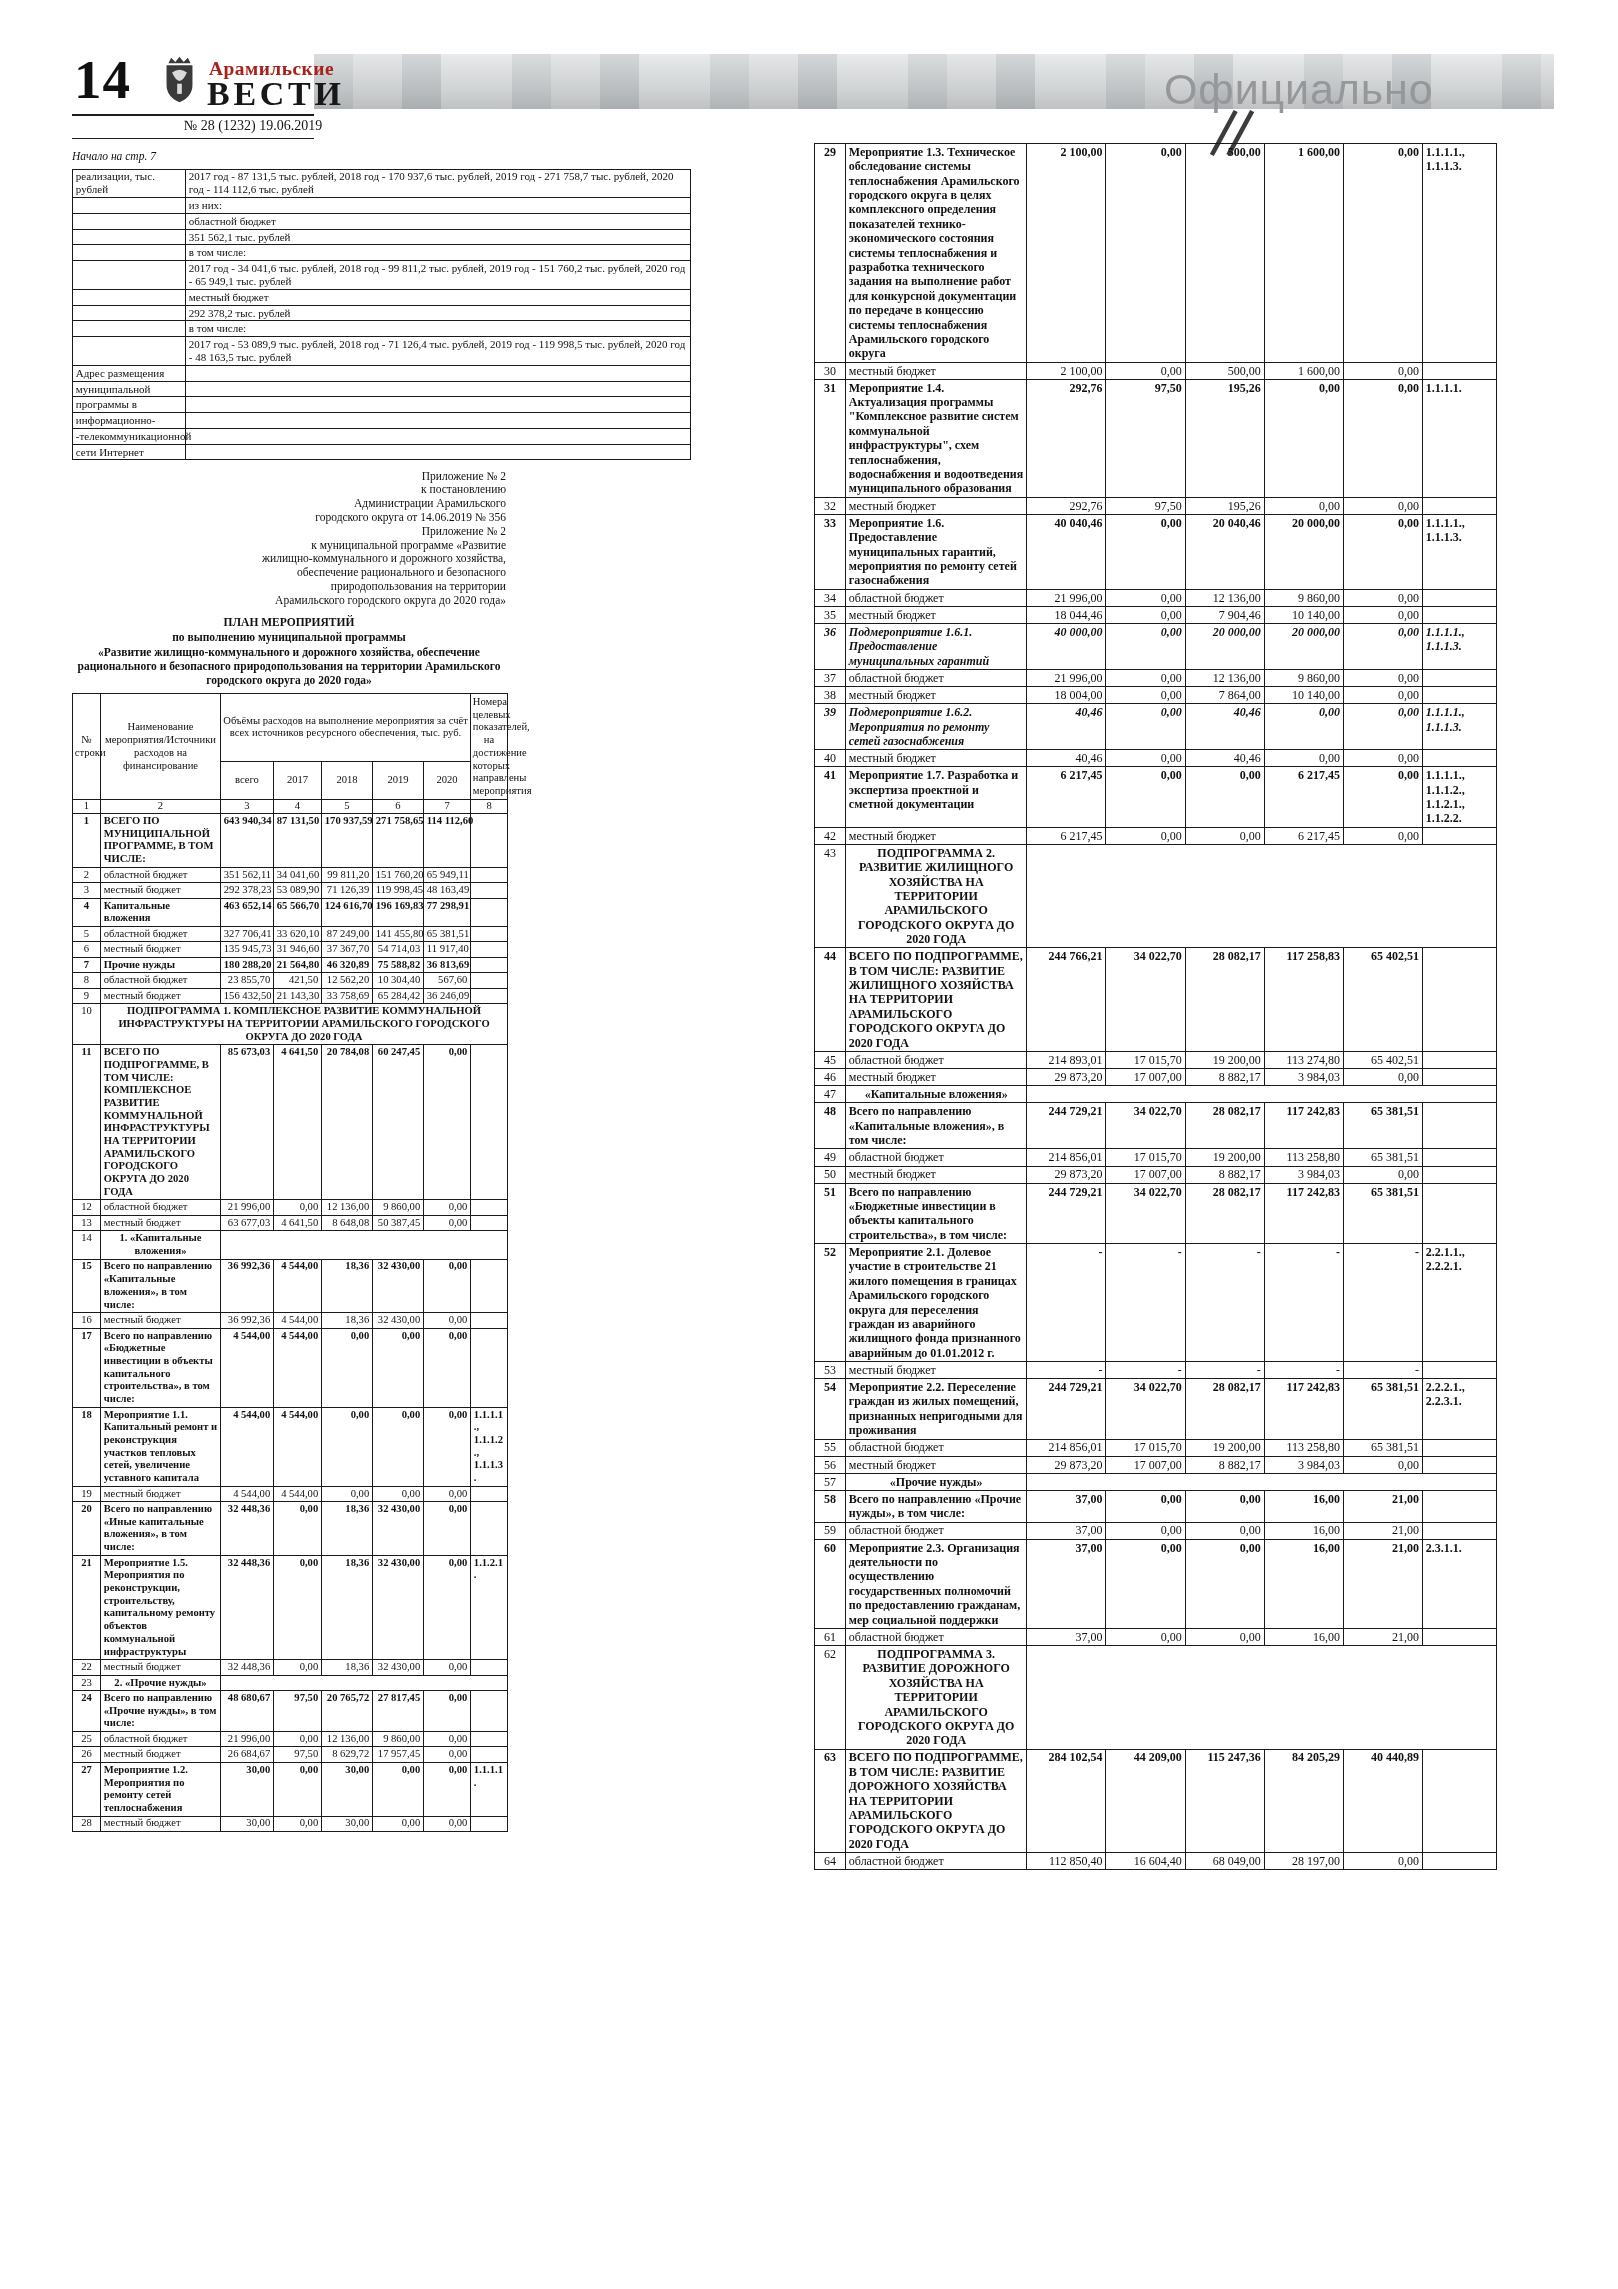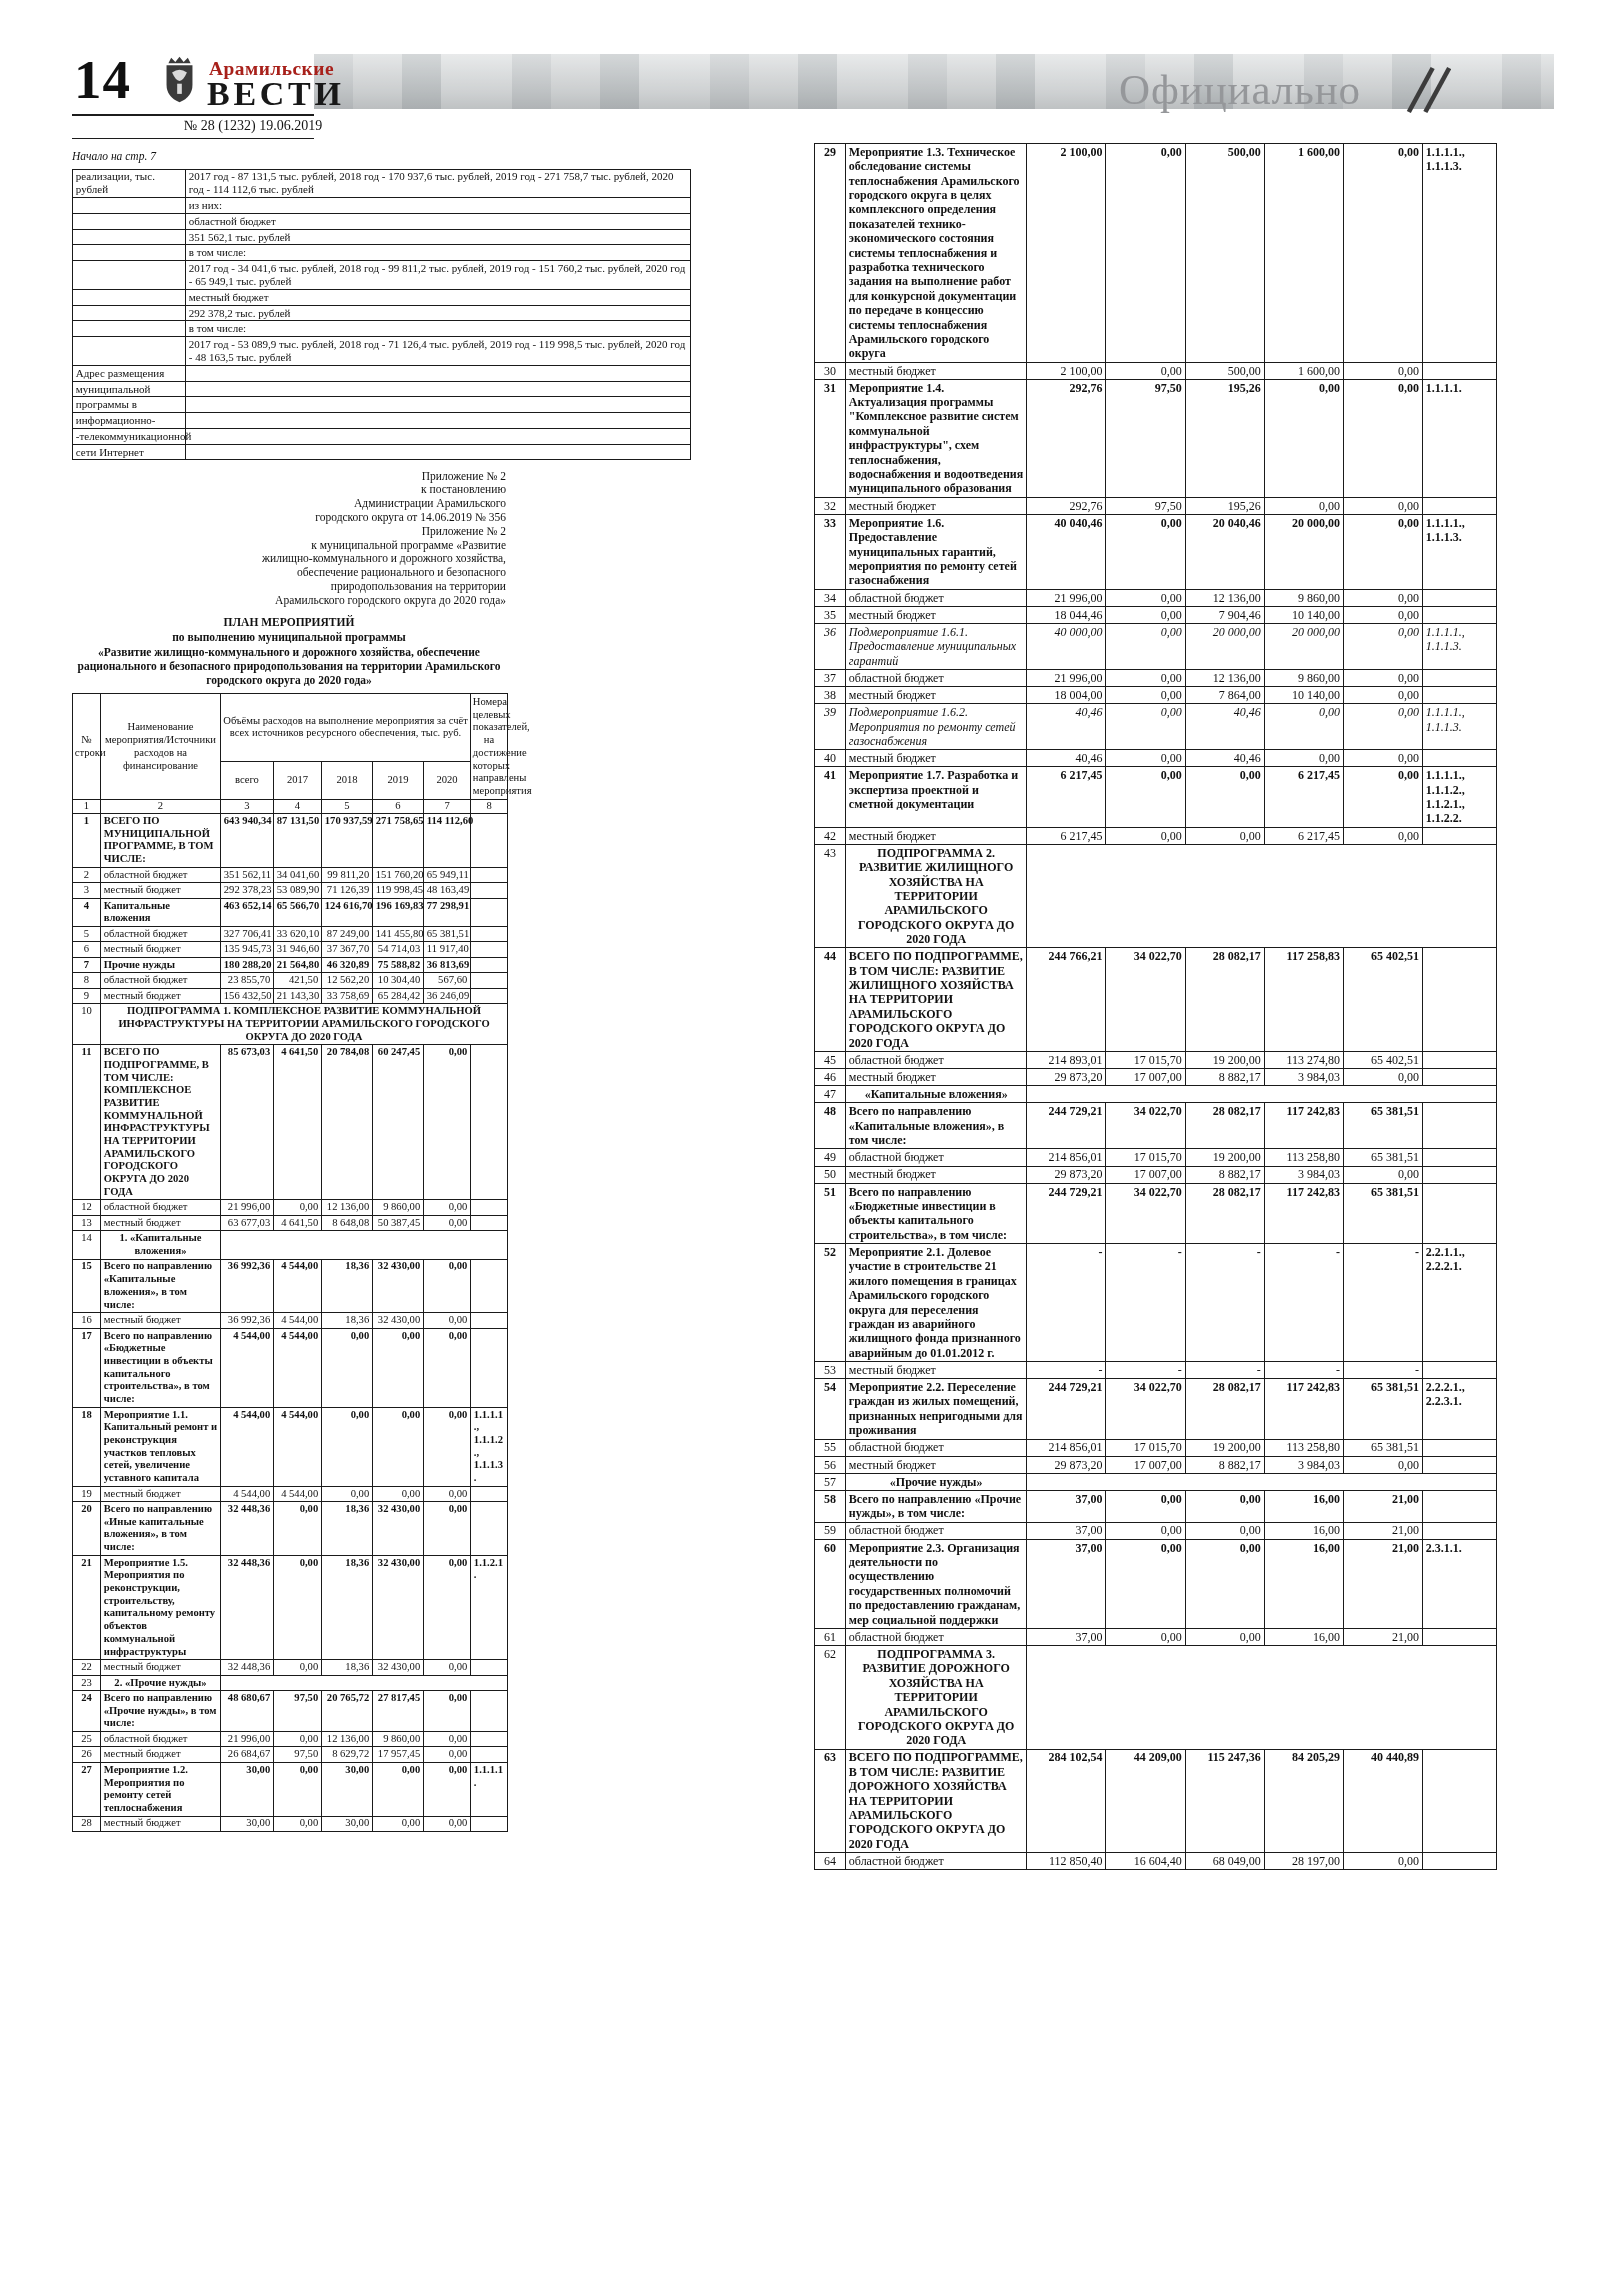--- a/index.html
+++ b/index.html
@@ -29,24 +29,24 @@
   }
   .brand-main {
     position:absolute; left:207px; top:77px; font-size:34px; line-height:1;
     font-weight:700; letter-spacing:3.7px; color:#181818;
   }
   .mast-rule { position:absolute; background:#1c1c1c; height:1.8px; }
   .rule-1 { left:72px; top:114px; width:242px; }
   .rule-2 { left:72px; top:138px; width:242px; height:0.9px; }
   .issue { position:absolute; left:148px; top:118px; font-size:14px; color:#141414;margin-left:36px; }
   .section-head {
-    position:absolute; left:1119px; top:68px; font-size:43px; line-height:1;
+    position:absolute; left:1164px; top:68px; font-size:43px; line-height:1;
     color:var(--section-color, #95979a);
-    font-family:Liberation Serif, serif; letter-spacing:0.9px;
-    display:flex; align-items:flex-start;
+    font-family:Liberation Sans, sans-serif; letter-spacing:0.9px;
+    display:flex; align-items:flex-start;flex-direction:column;
   }
   .slashes { margin-left:24px; margin-top:-3.7px; }
 
   
   .col-left  { position:absolute; left:72px;  top:150px; width:717px; }
   .col-right { position:absolute; left:814px; top:143px; width:768px; }
 
   .note-italic { font-style:italic; font-size:11.5px; margin-bottom:6.5px; }
 
   table { border-collapse:collapse; }
@@ -70,21 +70,21 @@
   .events-right { width:683px; font-size:12px;  }
   .events th { font-weight:400; text-align:center; vertical-align:middle; padding:1.8px 1.8px;margin-left:27px; }
   .events .idx th { padding:0 1.8px; }
   .events .c-num { text-align:center; }
   .events .c-val { text-align:right; white-space:nowrap; }
   .events .c-ind { text-align:left; overflow-wrap:anywhere; }
   .events .c-name { text-align:left; overflow-wrap:break-word; }
   .events .c-section { font-weight:700; text-align:center; }
   .events .c-subprog { font-weight:700; text-align:center; }
   .events tr.r-bold td { font-weight:700; }
-  .events tr.r-italic td { font-weight:400; font-style:italic; }
+  .events tr.r-italic td { font-weight:700; font-style:italic; }
 </style>
 </head>
 <body>
 
 <header class="masthead">
   <div class="banner-photo"></div>
   <div class="page-num">14</div>
   <div class="crest">
     <svg width="41" height="50" viewBox="0 0 44 54" aria-hidden="true">
       <path d="M10 9 L13 3 L17.5 7.5 L22 2 L26.5 7.5 L31 3 L34 9 Z" fill="#3a3a3a"></path>

